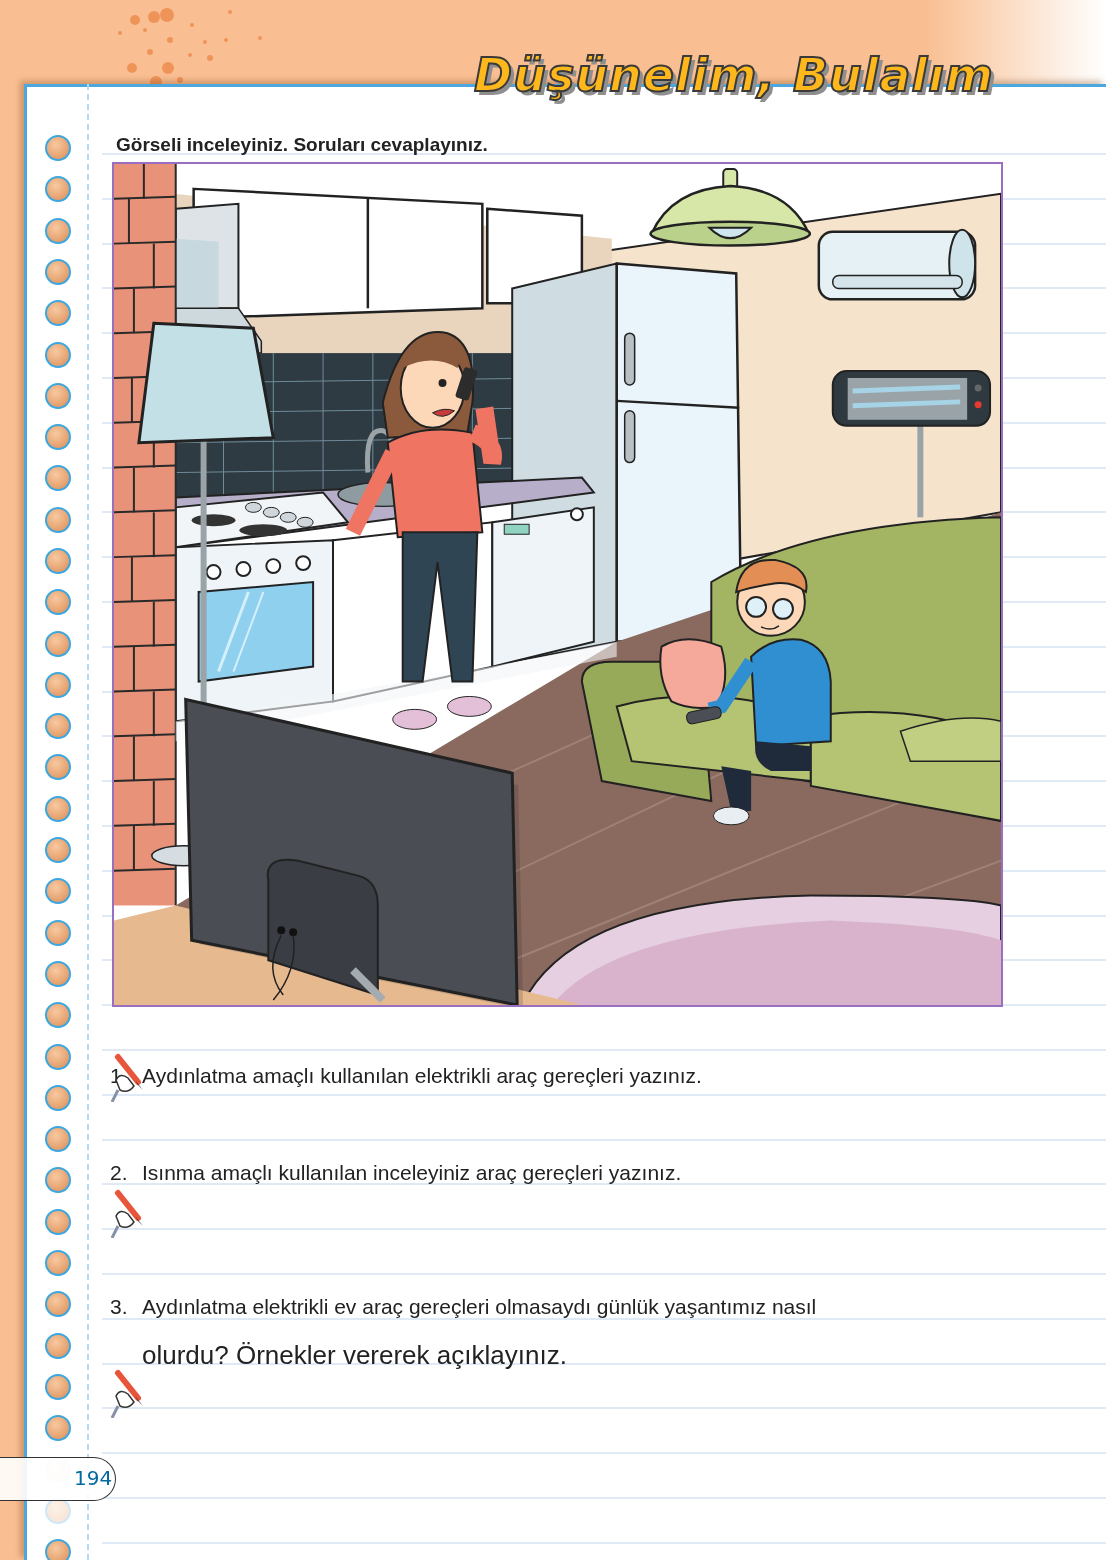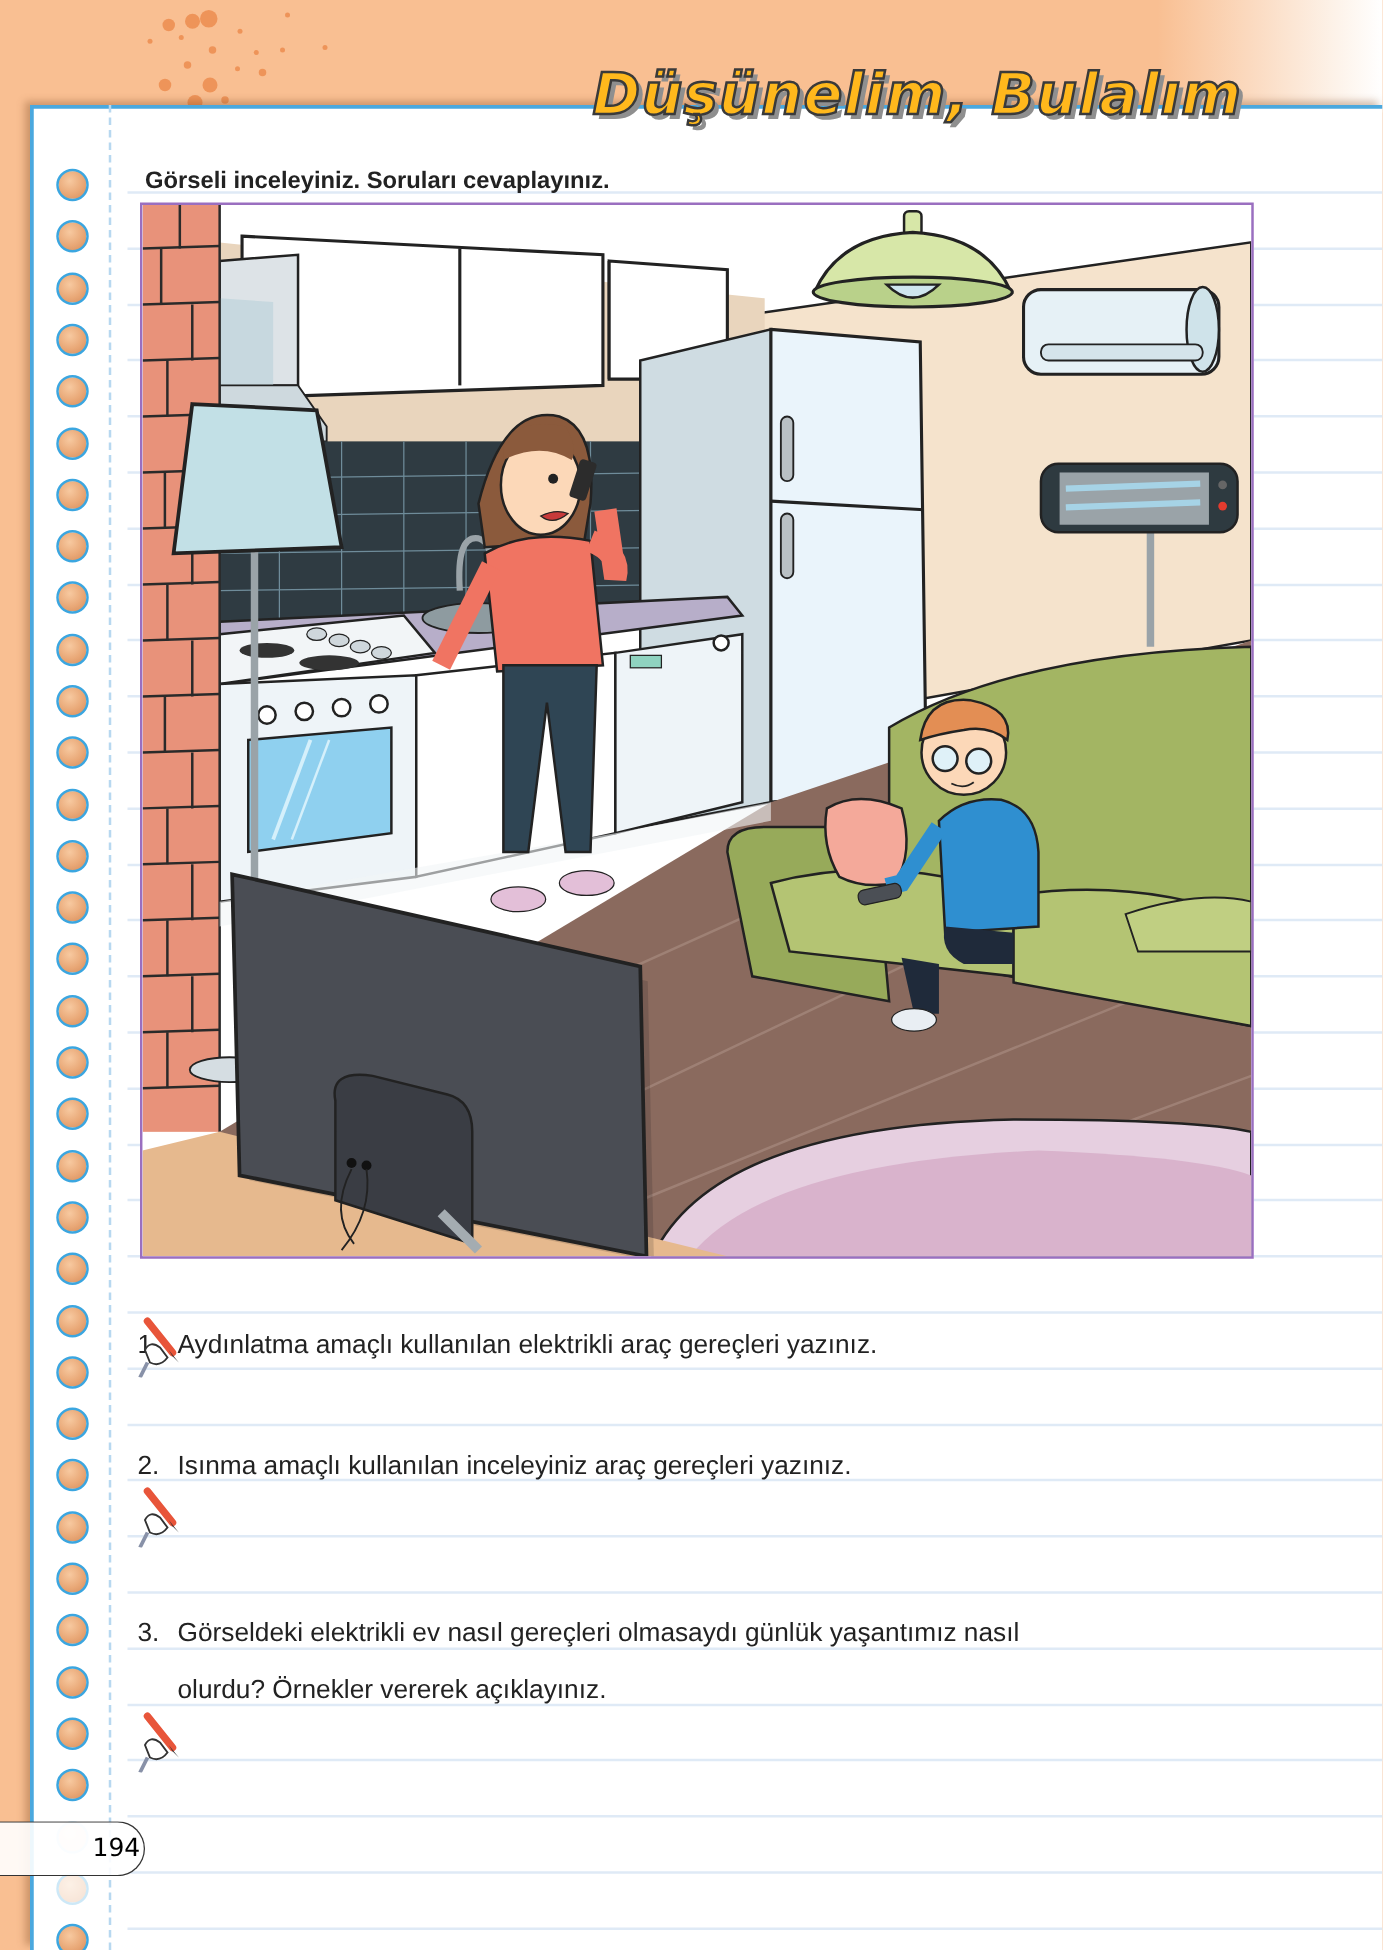--- a/index.html
+++ b/index.html
@@ -48,31 +48,31 @@
   .figure {
     position: absolute; left: 112px; top: 162px; width: 891px; height: 845px;
     border: 2px solid #9a6fc0; background: #ffffff; overflow: hidden;
   }
   .figure svg { display: block; width: 100%; height: 100%; }
   .question {
     position: absolute; left: 110px;
     font-family: "Liberation Sans", sans-serif; font-size: 21px; color: #222;
   }
   .question .num { display: inline-block; width: 32px; }
-  .q-cont { position: absolute; left: 142px; font-family: "Liberation Sans", sans-serif; font-size: 21px; color: #222; }
+  .q-cont { position: absolute; left: 142px; font-family: "Liberation Sans", sans-serif; font-size: 26px; color: #222; }
   .pencil { position: absolute; left: 108px; width: 40px; height: 50px; }
   .page-tab {
     position: absolute; left: -2px; top: 1457px; width: 118px; height: 44px;
     background: rgba(255,255,255,0.9);
     border: 1.5px solid #333; border-left: none;
     border-radius: 0 24px 24px 0;
   }
   .page-num {
     position: absolute; left: 74px; top: 1466px;
-    font-family: "DejaVu Sans", sans-serif; font-size: 20px; color: #000000;
+    font-family: "DejaVu Sans", sans-serif; font-size: 20px; color: #0369a1;
   }
 </style>
 </head>
 <body>
 
 <svg class="speckles" viewBox="0 0 180 85">
   <g fill="#ec8a4c" opacity="0.8">
     <circle cx="25" cy="20" r="5"></circle>
       <circle cx="44" cy="17" r="6"></circle>
       <circle cx="57" cy="15" r="7"></circle>
@@ -398,21 +398,21 @@
   <span class="num">2.</span><span>Isınma amaçlı kullanılan inceleyiniz araç gereçleri yazınız.</span>
 </div>
 <svg class="pencil" style="top:1188px;" viewBox="0 0 40 50">
   <line x1="10" y1="5" x2="30" y2="30" stroke="#e8553a" stroke-width="6" stroke-linecap="round"></line>
   <polygon points="27,28 35,38 30,33" fill="#333"></polygon>
   <path d="M 8 28 Q 12 20 20 26 L 26 34 Q 20 42 12 38 Z" fill="#fff" stroke="#333" stroke-width="1.5"></path>
   <line x1="10" y1="38" x2="4" y2="50" stroke="#8891a8" stroke-width="3"></line>
 </svg>
 
 <div class="question" style="top:1295px;">
-  <span class="num">3.</span><span>Görseldeki elektrikli ev nasıl gereçleri olmasaydı günlük yaşantımız nasıl</span>
+  <span class="num">3.</span><span>Aydınlatma elektrikli ev araç gereçleri olmasaydı günlük yaşantımız nasıl</span>
 </div>
 <div class="q-cont" style="top:1340px;">olurdu? Örnekler vererek açıklayınız.</div>
 <svg class="pencil" style="top:1368px;" viewBox="0 0 40 50">
   <line x1="10" y1="5" x2="30" y2="30" stroke="#e8553a" stroke-width="6" stroke-linecap="round"></line>
   <polygon points="27,28 35,38 30,33" fill="#333"></polygon>
   <path d="M 8 28 Q 12 20 20 26 L 26 34 Q 20 42 12 38 Z" fill="#fff" stroke="#333" stroke-width="1.5"></path>
   <line x1="10" y1="38" x2="4" y2="50" stroke="#8891a8" stroke-width="3"></line>
 </svg>
 
 <div class="page-tab"></div>

